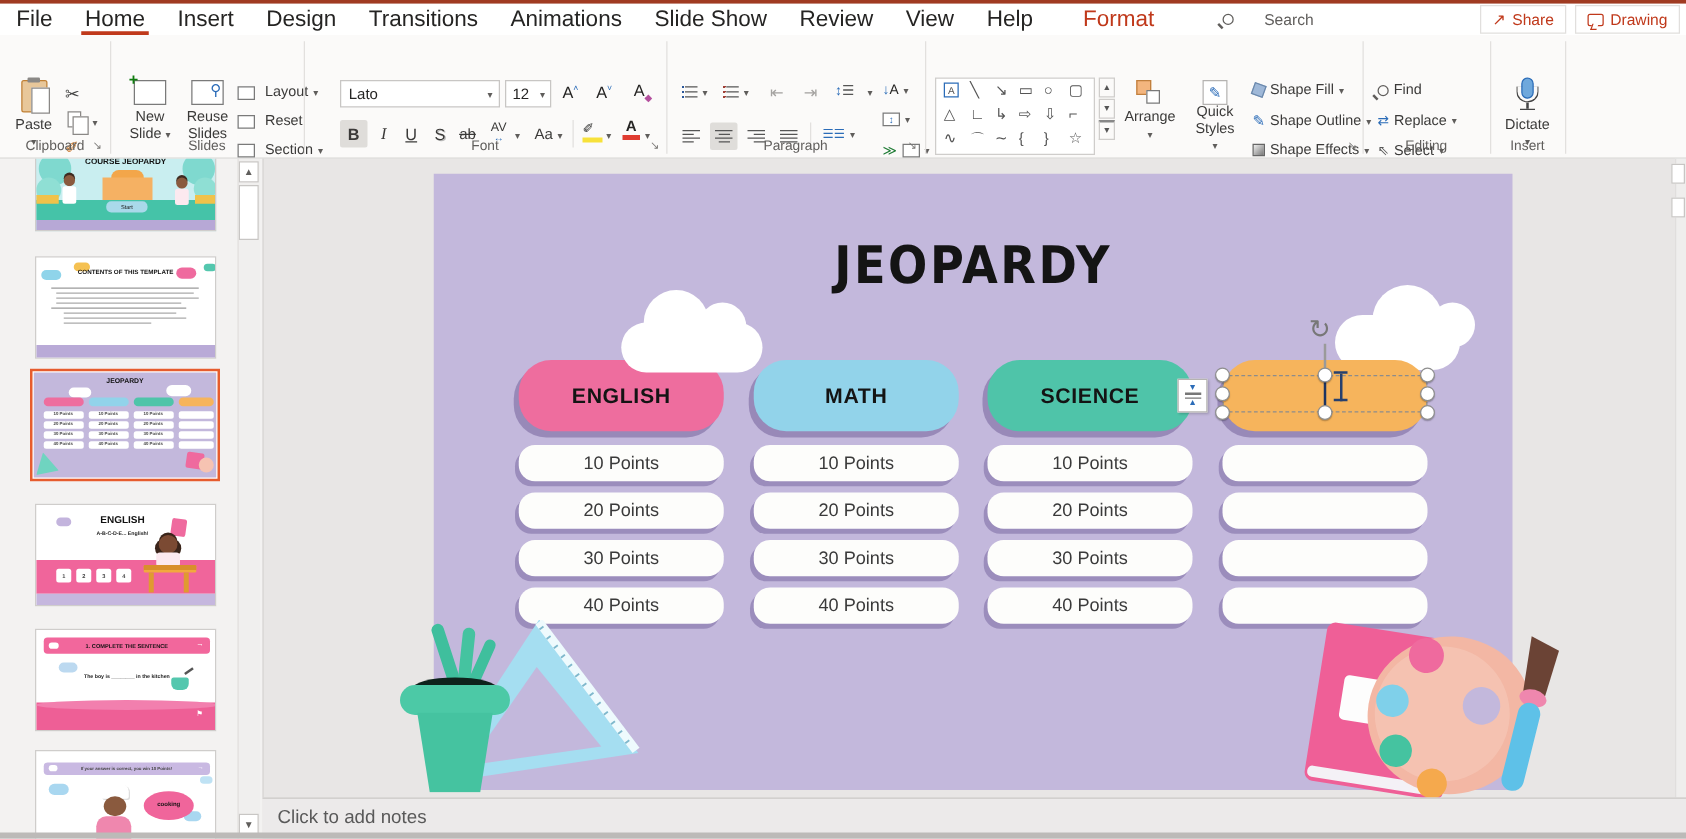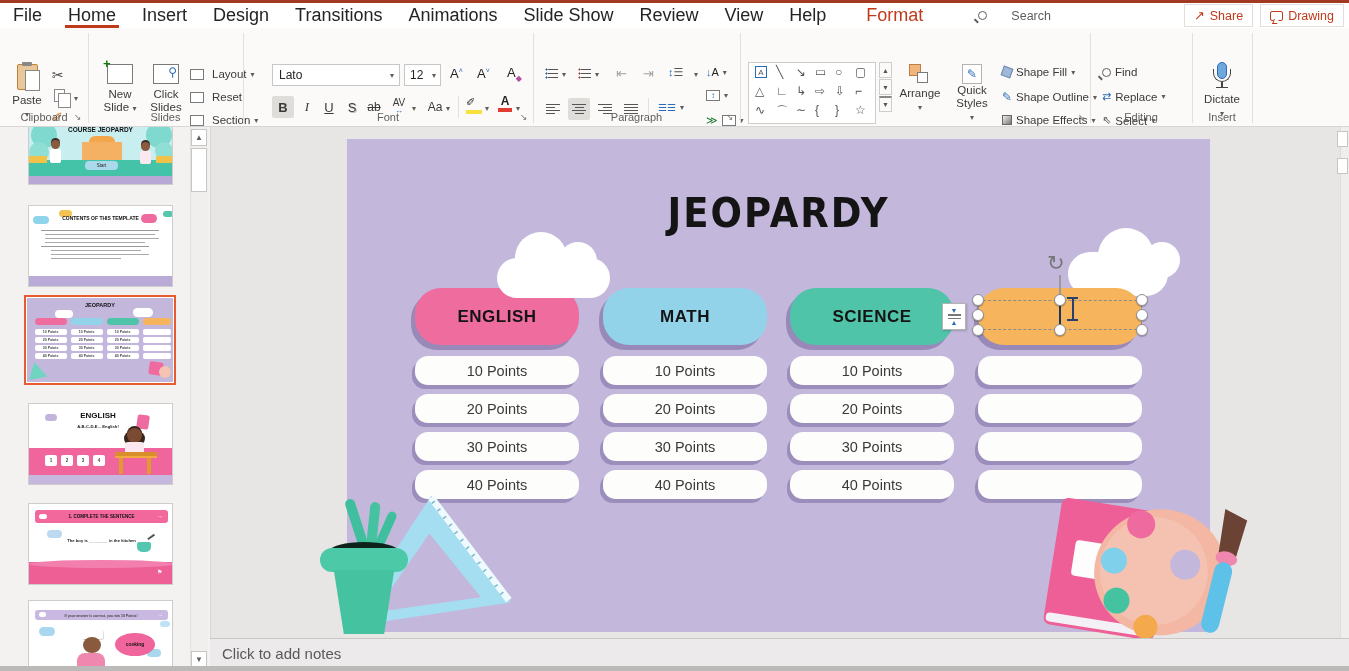--- a/index.html
+++ b/index.html
@@ -137,21 +137,21 @@
   <div class="bigbtn" style="left:98px; top:36px;">
     <i class="ic-slide" style="position:relative; margin:0 auto;">
         <b style="position:absolute; left:-5px; top:-8px; color:#107c10; font-size:13px;">+</b>
       </i>
     <div style="margin-top:4px;"><span>New Slide</span> <span class="dd">▾</span></div>
   </div>
   <div class="bigbtn" style="left:144px; top:36px;">
     <i class="ic-slide" style="position:relative; margin:0 auto;">
         <b style="position:absolute; right:1px; top:1px; color:#2b6cb8; font-size:12px; font-weight:normal;">⚲</b>
       </i>
-    <div style="margin-top:4px;">Click Slides</div>
+    <div style="margin-top:4px;">Reuse Slides</div>
   </div>
   <div class="rowbtn" style="left:190px; top:40px;">
       <span class="ic-sm"></span>
       <span>Layout</span>
       <span class="dd">▾</span>
     </div>
   <div class="rowbtn" style="left:190px; top:63px;">
       <span class="ic-sm"></span>
       <span>Reset</span>
     </div>

